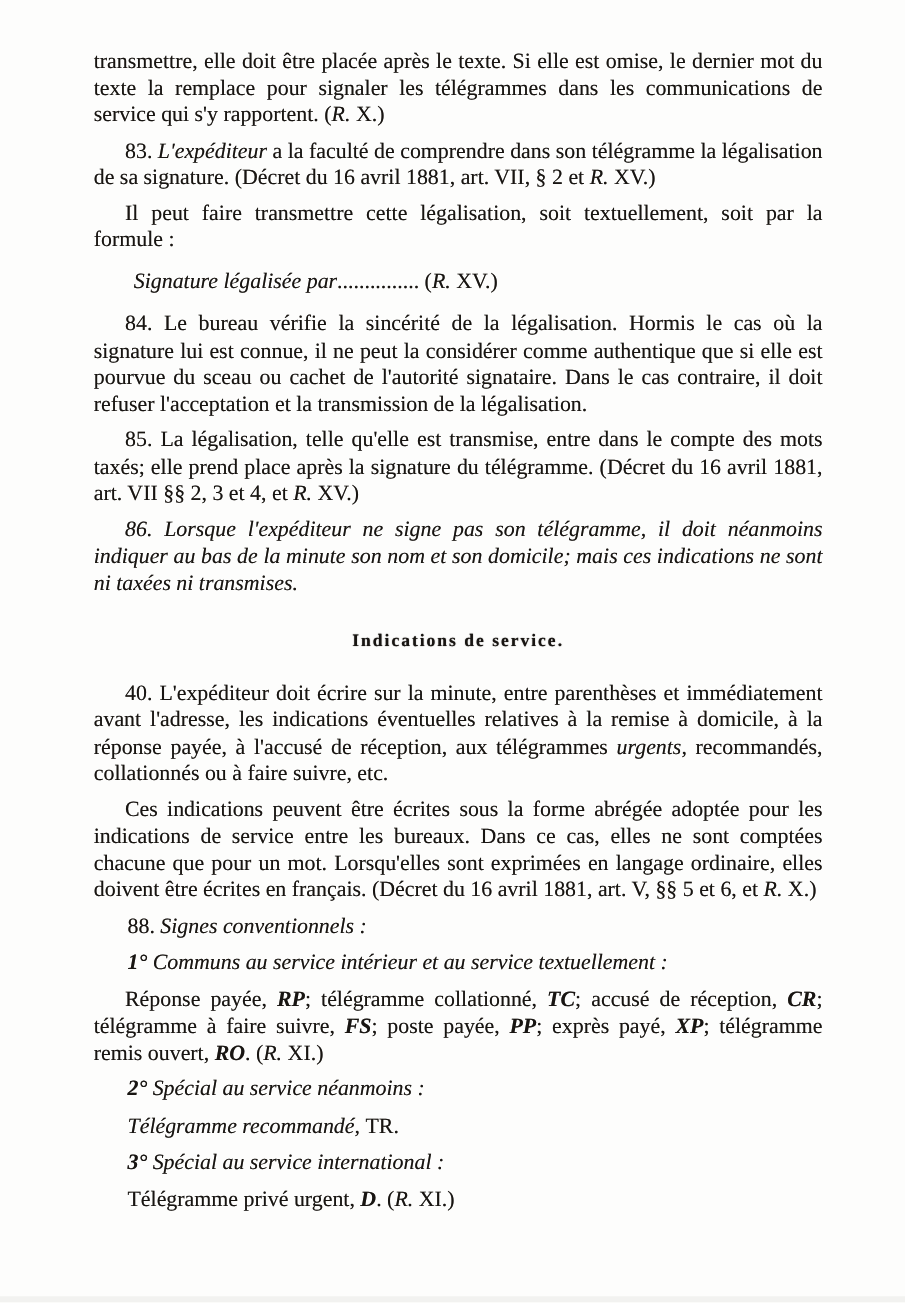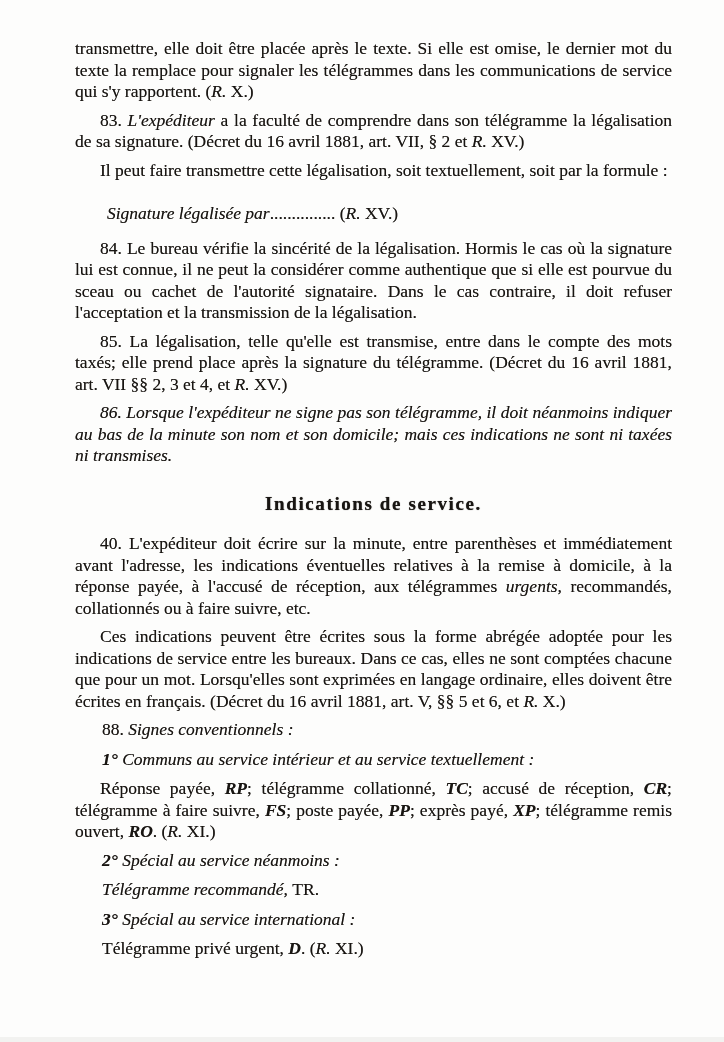--- a/index.html
+++ b/index.html
@@ -8,49 +8,49 @@
     width: 724px;
     height: 1042px;
     overflow: hidden;
   }
   .scan-page {
     position: relative;
     width: 724px;
     height: 1042px;
     background: #fdfdfc;
     box-sizing: border-box;
-    padding: 38px 52px 0 75px;
+    padding: 38px 66px 0 75px;
     font-family: "Liberation Serif", "DejaVu Serif", serif;
     font-size: 17.5px;
     line-height: 21.5px;
     color: #181512;
     text-shadow: 0 0 0.4px rgba(20,15,10,0.55);
   }
   .scan-page::after {
     
     content: "";
     position: absolute;
     left: 0; right: 0; bottom: 0;
     height: 5px;
     background: #f2f2f0;
   }
   p { margin: 0 0 7px 0; text-align: justify; }
   p.noindent { text-indent: 0; }
   p.indent { text-indent: 25px; }
   p.formula {
     text-indent: 32px;
-    margin: 22px 0 13px 0;
+    margin: 11px 0 13px 0;
     text-align: left;
   }
   p.item { text-indent: 27px; margin-bottom: 8px; text-align: left; }
   .i  { font-style: italic; }
   .b  { font-weight: normal; }
   .bi { font-style: italic; font-weight: bold; }
   h2.section-heading {
-    font-size: 19px;
+    font-size: 14px;
     font-weight: bold;
     text-align: center;
     letter-spacing: 1.6px;
     margin: 26px 0 19px 0;
     text-shadow: 0 0 0.8px rgba(20,15,10,0.8);
   }
 </style>
 </head>
 <body>
 

